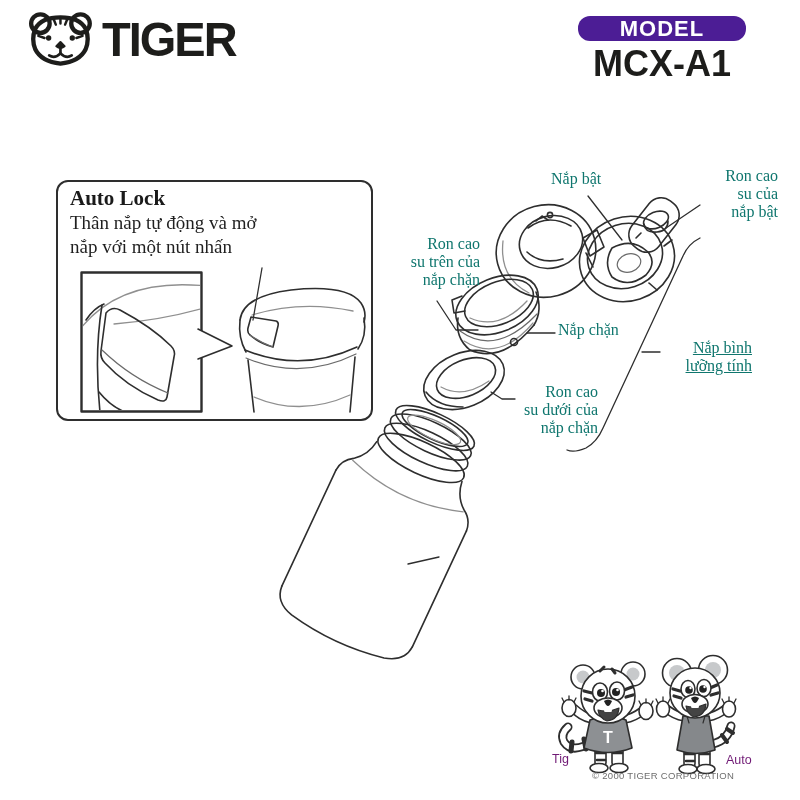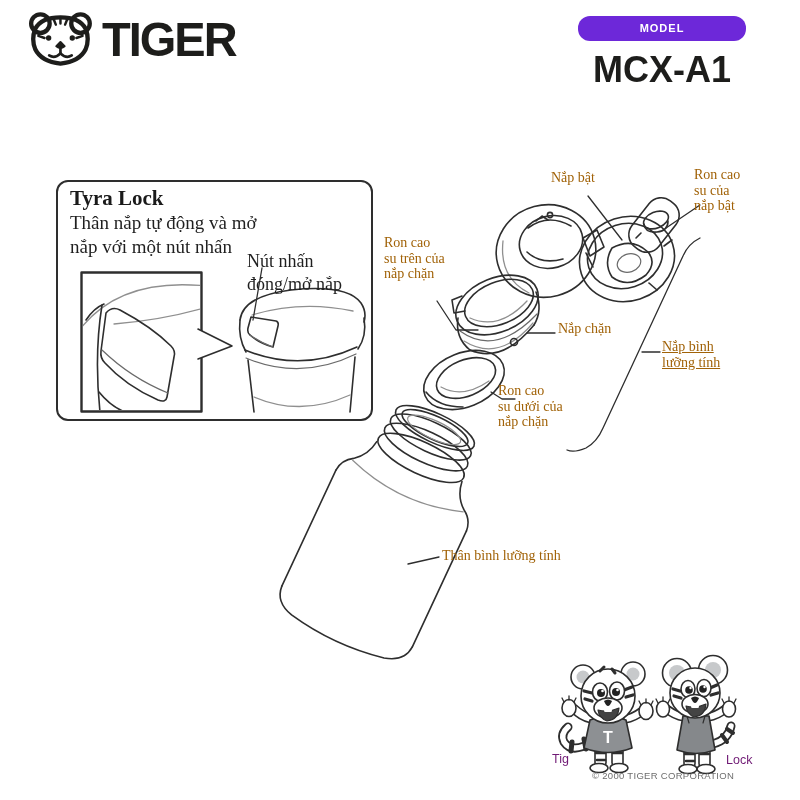--- a/index.html
+++ b/index.html
@@ -4,35 +4,35 @@
 <style>
   html,body{margin:0;padding:0;background:#fff;}
   .page{position:relative;width:800px;height:800px;background:#fff;overflow:hidden;
         font-family:"Liberation Serif",serif;color:#1f1f1f;}
   
   .brand{position:absolute;left:26px;top:10px;display:flex;align-items:center;}
   .brand svg{display:block;}
   .brand-text{font-family:"Liberation Sans",sans-serif;font-weight:bold;font-size:47px;
               letter-spacing:-2px;color:#1d1d1b;margin-left:4px;transform:scaleY(1.02);}
   .model-block{position:absolute;left:578px;top:16px;width:168px;text-align:center;}
-  .model-badge{background:#6d28d9;color:#fff;font-family:"Liberation Sans",sans-serif;
-               font-weight:bold;font-size:11px;letter-spacing:1px;border-radius:12px;
+  .model-badge{background:#4c1d95;color:#fff;font-family:"Liberation Sans",sans-serif;
+               font-weight:bold;font-size:22px;letter-spacing:1px;border-radius:12px;
                height:25px;line-height:25px;}
   .model-number{font-family:"Liberation Sans",sans-serif;font-weight:bold;font-size:36px;
-                color:#1d1d1b;margin-top:8px;letter-spacing:0px;}
+                color:#1d1d1b;margin-top:2px;letter-spacing:0px;}
   
   .autolock-box{position:absolute;left:56px;top:180px;width:313px;height:237px;
                 border:2.5px solid #2e2e2e;border-radius:12px;}
   .al-title{position:absolute;left:70px;top:186px;font-weight:bold;font-size:21px;color:#1a1a1a;}
   .al-desc{position:absolute;left:70px;top:211px;font-size:19px;line-height:1.28;white-space:pre-line;}
   .al-callout{position:absolute;left:247px;top:250px;width:122px;text-align:center;
               font-size:18px;line-height:1.25;white-space:pre-line;}
   
-  .lbl{position:absolute;font-size:14px;line-height:1.12;white-space:pre-line;color:#a16207;}
-  .ctr{text-align:left;}
+  .lbl{position:absolute;font-size:16px;line-height:1.12;white-space:pre-line;color:#0f766e;}
+  .ctr{text-align:right;}
   .lbl-flip{left:551px;top:170px;}
   .lbl-flipgasket{left:694px;top:167px;width:84px;}
   .lbl-uppergasket{left:384px;top:235px;width:96px;}
   .lbl-stopper{left:558px;top:321px;}
   .lbl-lidunit{left:662px;top:339px;width:90px;text-decoration:underline;}
   .lbl-lowergasket{left:498px;top:383px;width:100px;}
   .lbl-body{left:442px;top:548px;}
   
   .mascot-name{position:absolute;font-family:"Liberation Sans",sans-serif;font-size:12.5px;color:#701a75;}
   .name-tig{left:552px;top:752px;}
@@ -248,38 +248,35 @@
     </svg>
     <div class="brand-text">TIGER</div>
   </div>
 
   <div class="model-block">
     <div class="model-badge">MODEL</div>
     <div class="model-number">MCX-A1</div>
   </div>
 
   <div class="autolock-box"></div>
-  <div class="al-title">Tyra Lock</div>
+  <div class="al-title">Auto Lock</div>
   <div class="al-desc">Thân nắp tự động và mở
 nắp với một nút nhấn</div>
-  <div class="al-callout ctr">Nút nhấn
-đóng/mở nắp</div>
 
   <div class="lbl lbl-flip">Nắp bật</div>
   <div class="lbl lbl-flipgasket ctr">Ron cao
 su của
 nắp bật</div>
   <div class="lbl lbl-uppergasket ctr">Ron cao
 su trên của
 nắp chặn</div>
   <div class="lbl lbl-stopper">Nắp chặn</div>
   <div class="lbl lbl-lidunit ctr">Nắp bình
 lưỡng tính</div>
   <div class="lbl lbl-lowergasket ctr">Ron cao
 su dưới của
 nắp chặn</div>
-  <div class="lbl lbl-body">Thân bình lưỡng tính</div>
 
   <div class="mascot-name name-tig">Tig</div>
-  <div class="mascot-name name-tyra">Lock</div>
+  <div class="mascot-name name-tyra">Auto</div>
   <div class="copyright">© 2000 TIGER CORPORATION</div>
 
 </div>
 
 </body></html>

